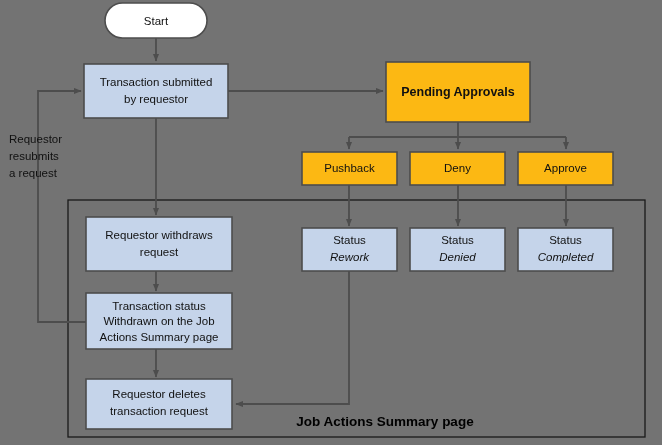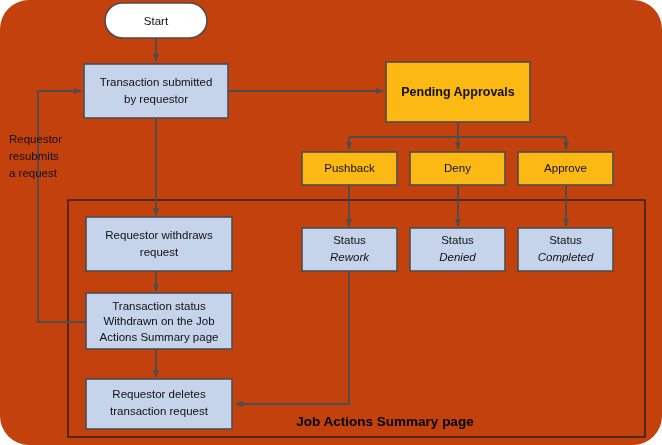--- a/index.html
+++ b/index.html
@@ -7,23 +7,22 @@
     padding: 0;
     background: #ffffff;
   }
   body {
     font-family: "Liberation Sans", sans-serif;
   }
   #diagram-root {
     position: relative;
     width: 662px;
     height: 445px;
-    background: #c2410c;
+    background: #737373;
     overflow: hidden;
-    border-radius: 29px;
   }
   svg.flow {
     display: block;
     width: 662px;
     height: 445px;
   }
   .node-text {
     font-family: "Liberation Sans", sans-serif;
     font-size: 11.5px;
     fill: #111111;

